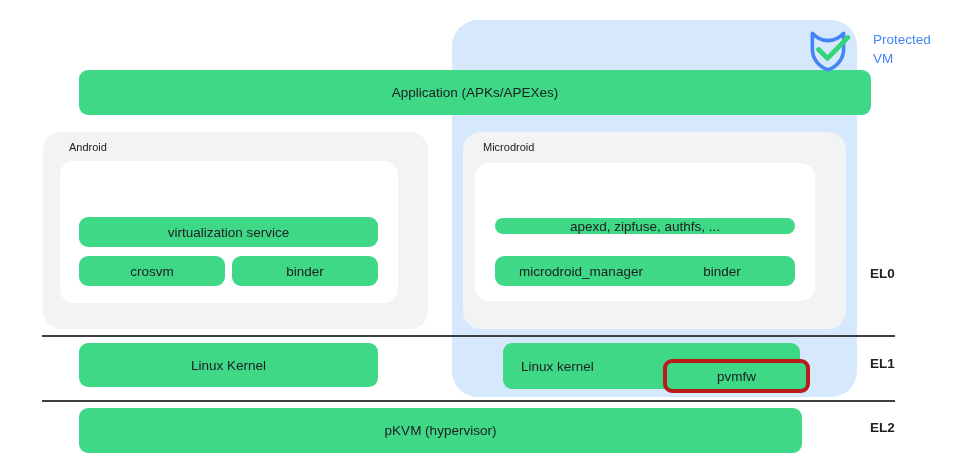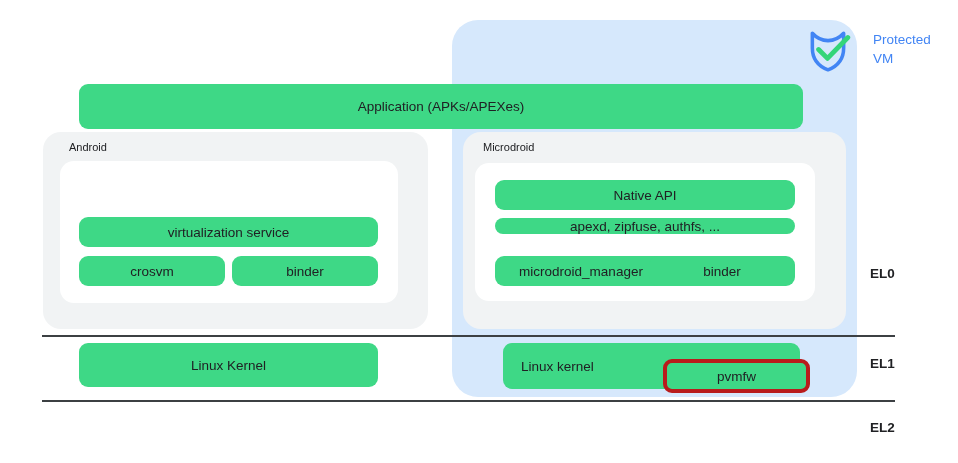--- a/index.html
+++ b/index.html
@@ -87,41 +87,41 @@
 </head>
 <body>
 
 <div class="canvas">
 
   <div class="pvm-container"></div>
 
   <div class="hline" style="top:335px;"></div>
   <div class="hline" style="top:400px;"></div>
 
-  <div class="green-bar" style="left:79px; top:84px; width:724px; height:45px; z-index:2;">Application (APKs/APEXes)</div>
+  <div class="green-bar" style="left:79px; top:70px; width:792px; height:45px; z-index:2;">Application (APKs/APEXes)</div>
 
   <div class="gray-box" style="left:43px; top:132px; width:385px; height:197px;"></div>
   <div class="box-title" style="left:69px; top:141px;">Android</div>
   <div class="white-panel" style="left:60px; top:161px; width:338px; height:142px;"></div>
   <div class="green-bar" style="left:79px; top:217px; width:299px; height:30px;">virtualization service</div>
   <div class="green-bar" style="left:79px; top:256px; width:146px; height:30px;">crosvm</div>
   <div class="green-bar" style="left:232px; top:256px; width:146px; height:30px;">binder</div>
 
   <div class="gray-box" style="left:463px; top:132px; width:383px; height:197px;"></div>
   <div class="box-title" style="left:483px; top:141px;">Microdroid</div>
   <div class="white-panel" style="left:475px; top:163px; width:340px; height:138px;"></div>
-  <div class="green-bar" style="left:495px; top:180px; width:300px; height:30px;">Native API</div>
   <div class="green-bar" style="left:495px; top:218px; width:300px; height:16px;">apexd, zipfuse, authfs, ...</div>
   <div class="green-bar" style="left:495px; top:256px; width:172px; height:30px;">microdroid_manager</div>
   <div class="green-bar" style="left:649px; top:256px; width:146px; height:30px;">binder</div>
 
   <div class="green-bar" style="left:79px; top:343px; width:299px; height:44px;">Linux Kernel</div>
   <div class="green-bar left-align" style="left:503px; top:343px; width:297px; height:46px;">Linux kernel</div>
   <div class="green-bar pvmfw-bar" style="left:663px; top:359px; width:147px; height:34px;">pvmfw</div>
 
+  <div class="green-bar" style="left:79px; top:408px; width:723px; height:45px;">pKVM (hypervisor)</div>
 
   <div class="el-label" style="top:266px;">EL0</div>
   <div class="el-label" style="top:356px;">EL1</div>
   <div class="el-label" style="top:420px;">EL2</div>
 
   <div class="shield-icon">
     <svg width="46" height="48" viewBox="0 0 44 46" fill="none" xmlns="http://www.w3.org/2000/svg">
       <path d="M7 7 L7 21 C7 31.5 13 38.5 22 42 C31 38.5 37 31.5 37 21 L37 7 C32 12.5 27 14 22 14 C17 14 12 12.5 7 7 Z" stroke="#4285f4" stroke-width="3.4" stroke-linejoin="round" fill="none"></path>
       <path d="M13 22.5 L21.5 31 L41 11" stroke="#34d579" stroke-width="4.6" stroke-linecap="round" stroke-linejoin="round" fill="none"></path>
     </svg>

